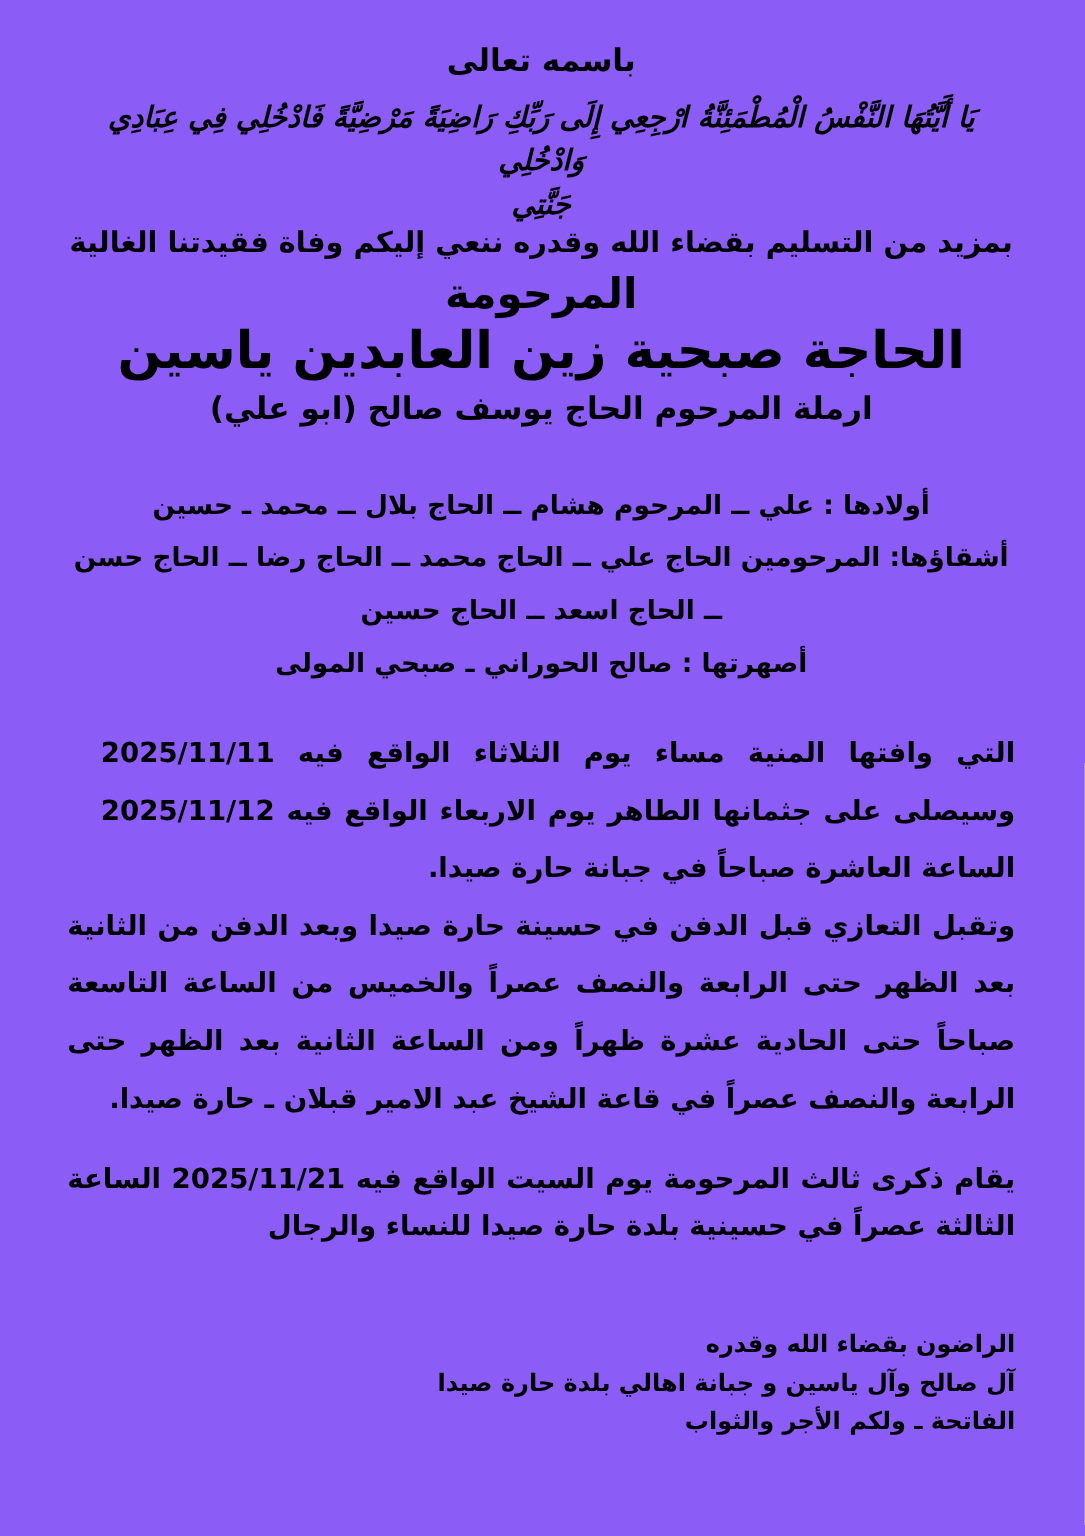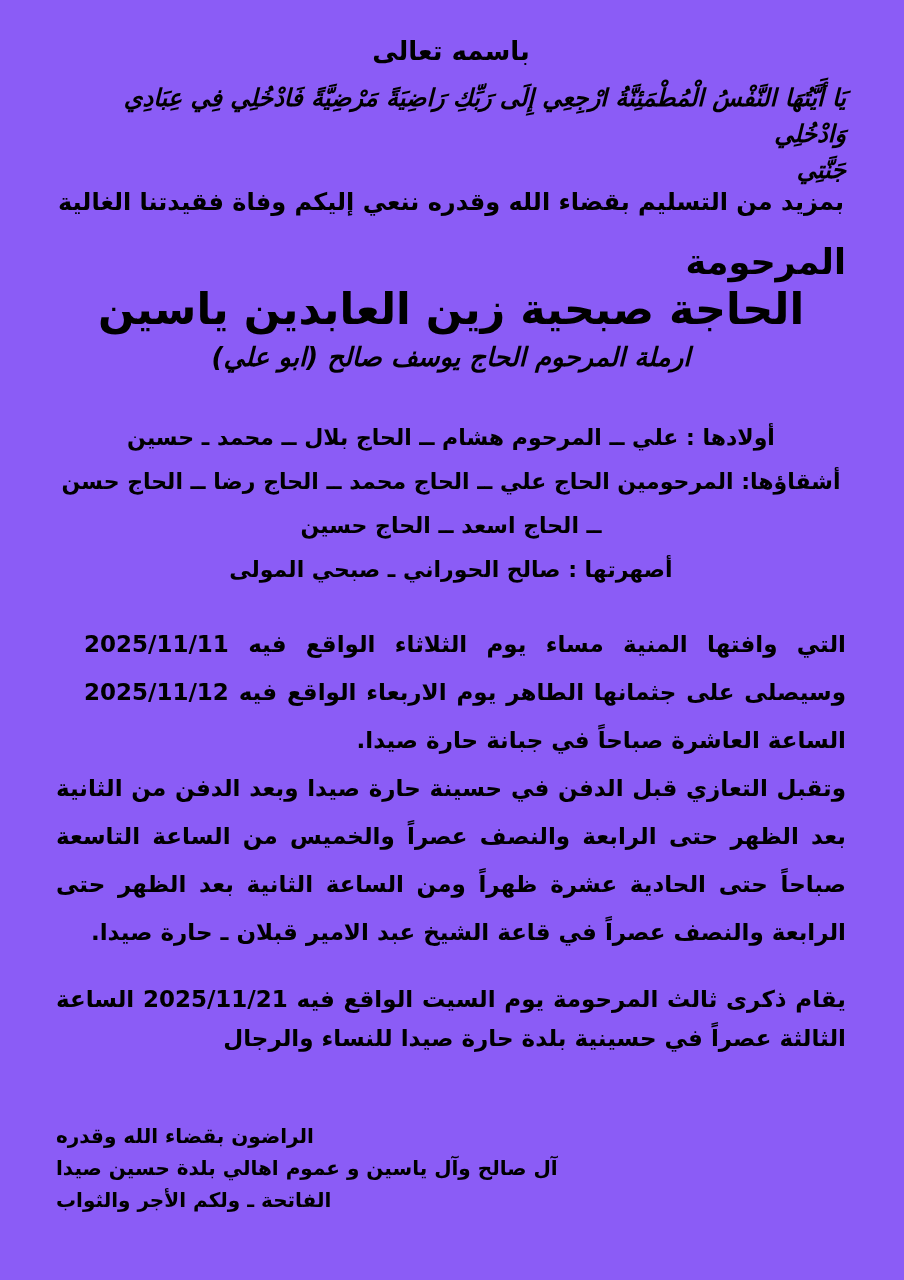--- a/index.html
+++ b/index.html
@@ -16,48 +16,47 @@
     font-weight: bold;
     overflow: hidden;
   }
   .center { text-align: center; }
   .basmala { font-size: 26px; }
   .verse {
     font-size: 24px;
     font-style: italic;
     margin-top: 14px;
     line-height: 1.5;
-    text-align: right;
   }
   .sadaqa { font-size: 20px; margin-top: 4px; }
   .intro { font-size: 24px; }
-  .marhouma { font-size: 35px; margin-top: 26px; text-align: right; }
+  .marhouma { font-size: 35px; margin-top: 10px; }
   .deceased-name { font-size: 43px; margin-top: 2px; }
-  .widow { font-size: 26px; margin-top: 8px; font-style: italic; }
+  .widow { font-size: 26px; margin-top: 8px; }
   .family {
     margin-top: 44px;
     font-size: 22px;
     line-height: 44px;
     text-align: center;
   }
   .body-par {
     font-size: 23px;
     line-height: 48px;
     text-align: justify;
     margin: 0;
   }
   .first-par { margin-top: 28px; margin-left: 28px; }
   .memorial {
     margin-top: 24px;
     line-height: 39px;
     font-size: 23px;
   }
   .closing {
     margin-top: 62px;
-    text-align: left;
+    text-align: right;
     font-size: 20px;
     line-height: 32px;
   }
 </style>
 </head>
 <body>
 
 <div class="page">
 
   <div class="center basmala">باسمه تعالى</div>
@@ -83,17 +82,17 @@
   </div>
 
   <p class="body-par first-par">التي وافتها المنية مساء يوم الثلاثاء الواقع فيه 2025/11/11 وسيصلى على جثمانها الطاهر يوم الاربعاء الواقع فيه 2025/11/12 الساعة العاشرة صباحاً في جبانة حارة صيدا.</p>
 
   <p class="body-par">وتقبل التعازي قبل الدفن في حسينة حارة صيدا وبعد الدفن من الثانية بعد الظهر حتى الرابعة والنصف عصراً والخميس من الساعة التاسعة صباحاً حتى الحادية عشرة ظهراً ومن الساعة الثانية بعد الظهر حتى الرابعة والنصف عصراً في قاعة الشيخ عبد الامير قبلان ـ حارة صيدا.</p>
 
   <p class="body-par memorial">يقام ذكرى ثالث المرحومة يوم السيت الواقع فيه 2025/11/21 الساعة الثالثة عصراً في حسينية بلدة حارة صيدا للنساء والرجال</p>
 
   <div class="closing">
     <div>الراضون بقضاء الله وقدره</div>
-    <div>آل صالح وآل ياسين و عموم اهالي بلدة حسين صيدا</div>
+    <div>آل صالح وآل ياسين و جبانة اهالي بلدة حارة صيدا</div>
     <div>الفاتحة ـ ولكم الأجر والثواب</div>
   </div>
 
 </div>
 
 </body></html>

